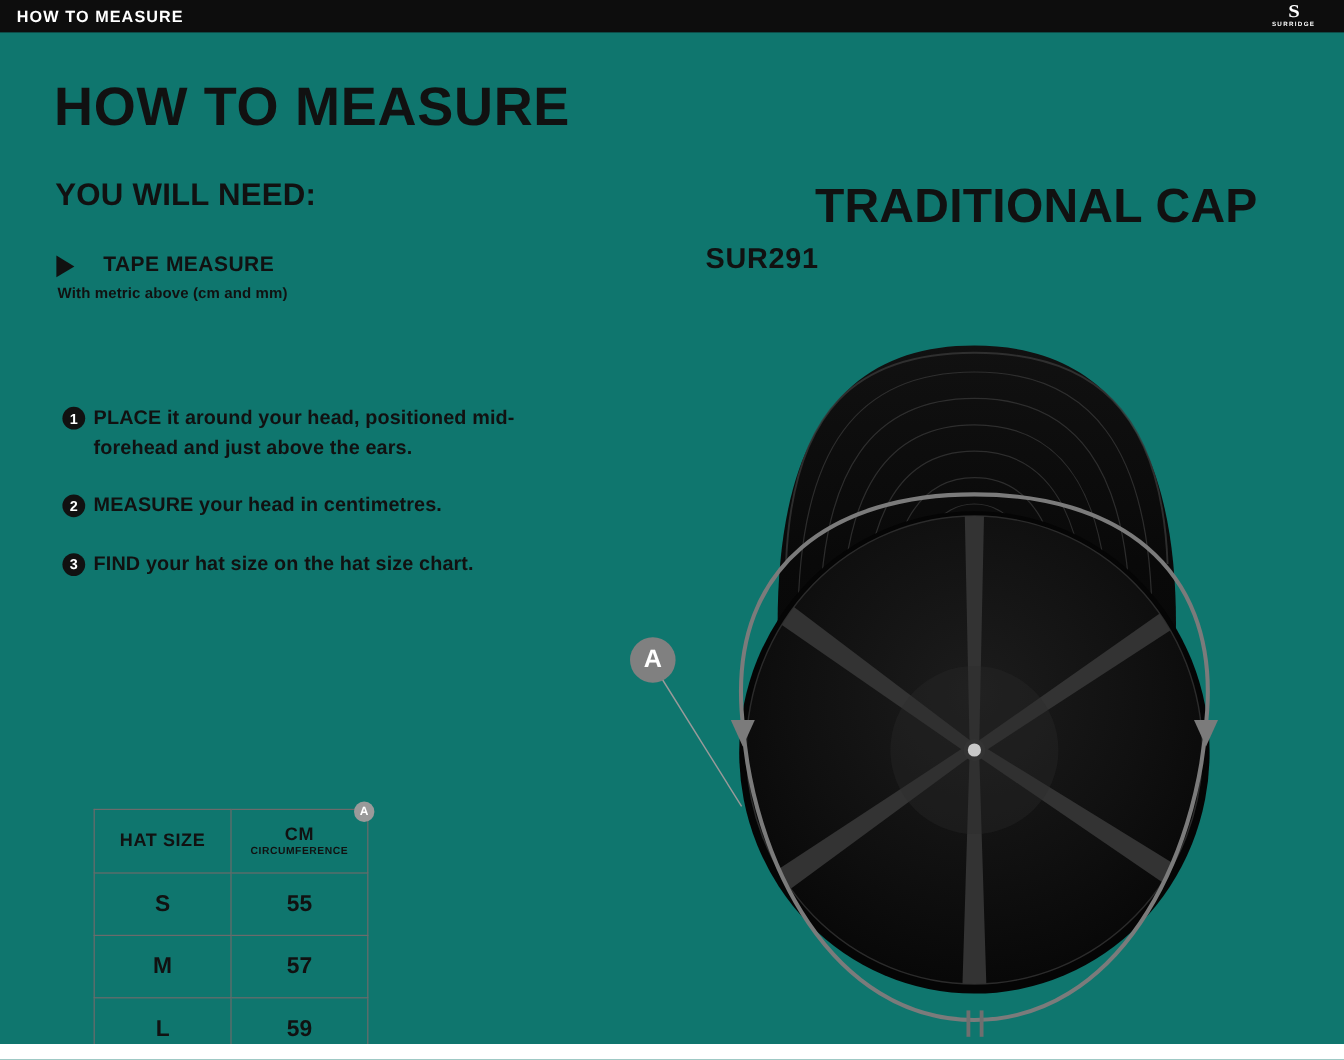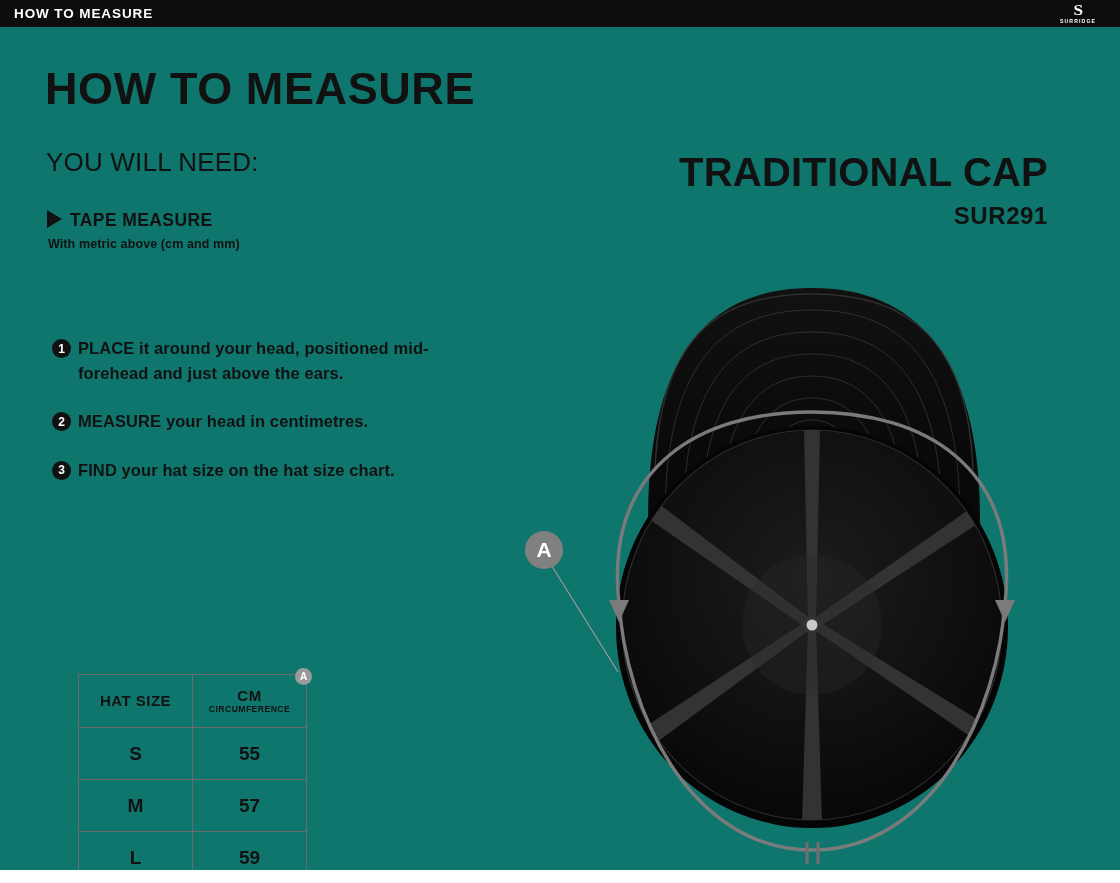--- a/index.html
+++ b/index.html
@@ -68,32 +68,32 @@
     font-size: 45px;
     font-weight: bold;
     letter-spacing: 0.6px;
     color: #111111;
     margin: 0;
   }
   .subhead {
     position: absolute;
     left: 46px; top: 147px;
     font-size: 26px;
-    font-weight: normal;
+    font-weight: bold;
     letter-spacing: 0.2px;
     color: #111111;
     margin: 0;
   }
 
   .tool-row {
     position: absolute;
     left: 47px; top: 210px;
     display: flex;
-    align-items: flex-start;
-    gap: 8px;
+    align-items: flex-end;
+    gap: 24px;
   }
   .tri-icon {
     width: 0; height: 0;
     border-left: 15px solid #111111;
     border-top: 9px solid transparent;
     border-bottom: 9px solid transparent;
   }
   .tool-name {
     font-size: 17.5px;
     font-weight: bold;
@@ -220,21 +220,21 @@
     font-size: 40px;
     font-weight: bold;
     letter-spacing: 0.2px;
     color: #111111;
     margin: 0;
   }
   .product-code {
     position: absolute;
     left: 588px; top: 202px;
     width: 460px;
-    text-align: right;
+    text-align: left;
     font-size: 24px;
     font-weight: bold;
     letter-spacing: 0.6px;
     color: #111111;
     margin: 0;
   }
 
   .cap-figure {
     position: absolute;
     left: 505px; top: 270px;

